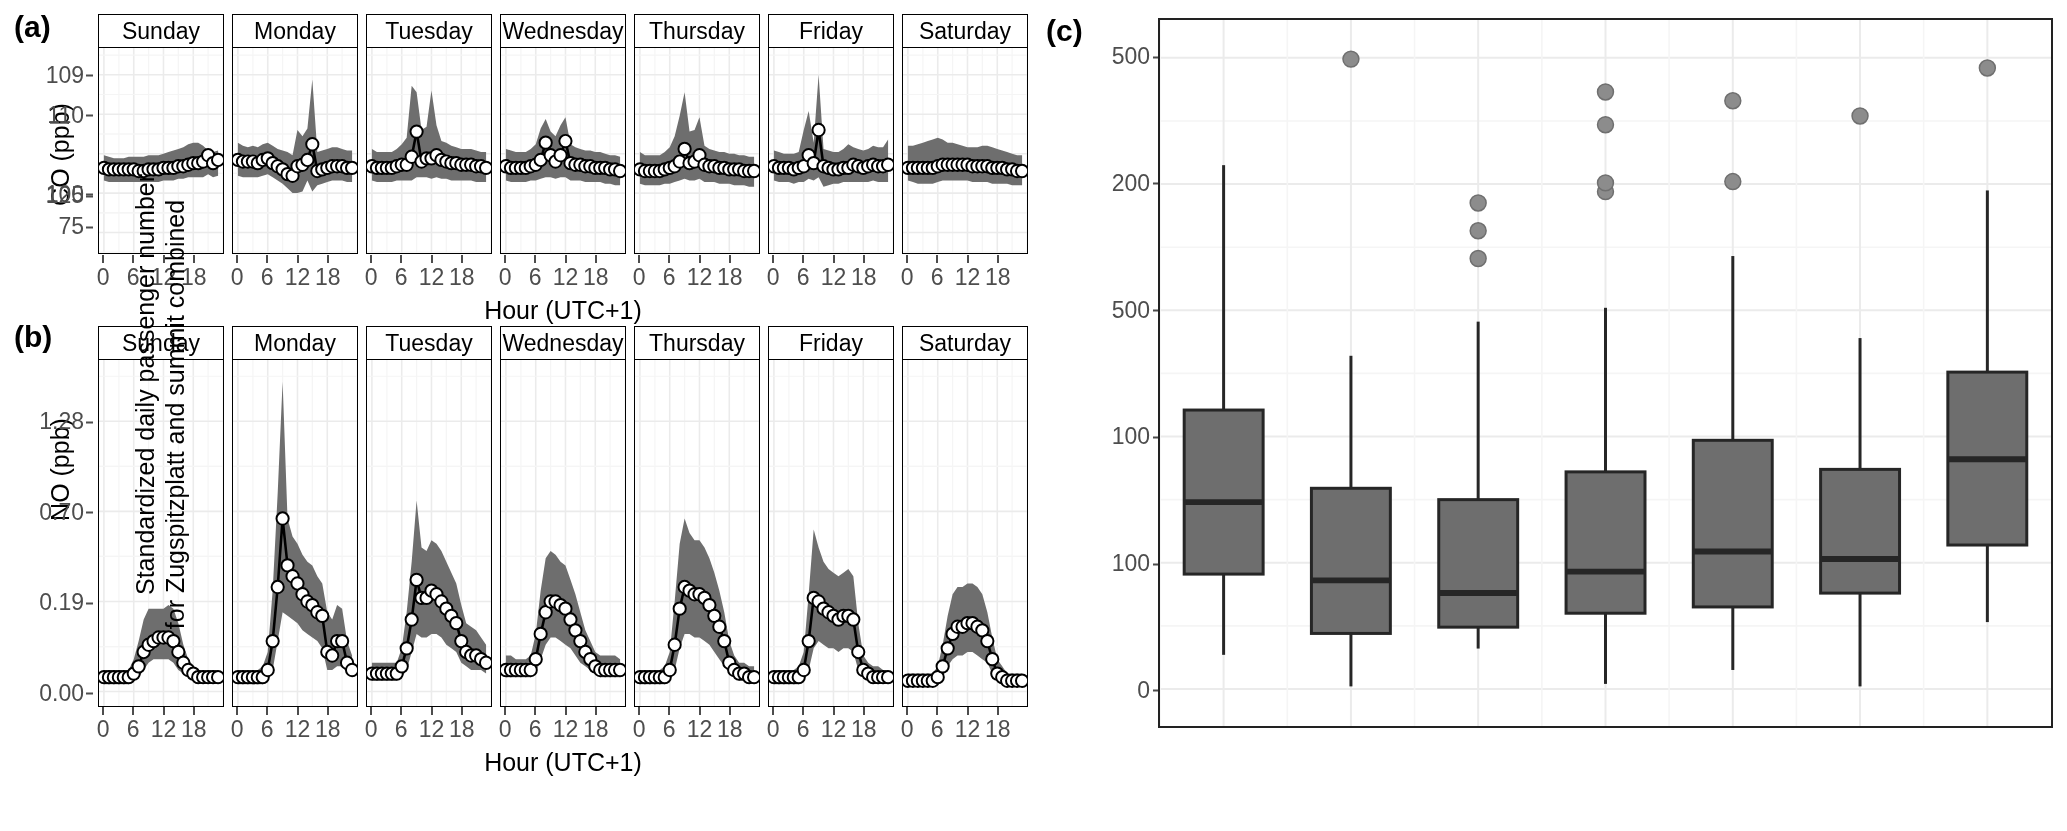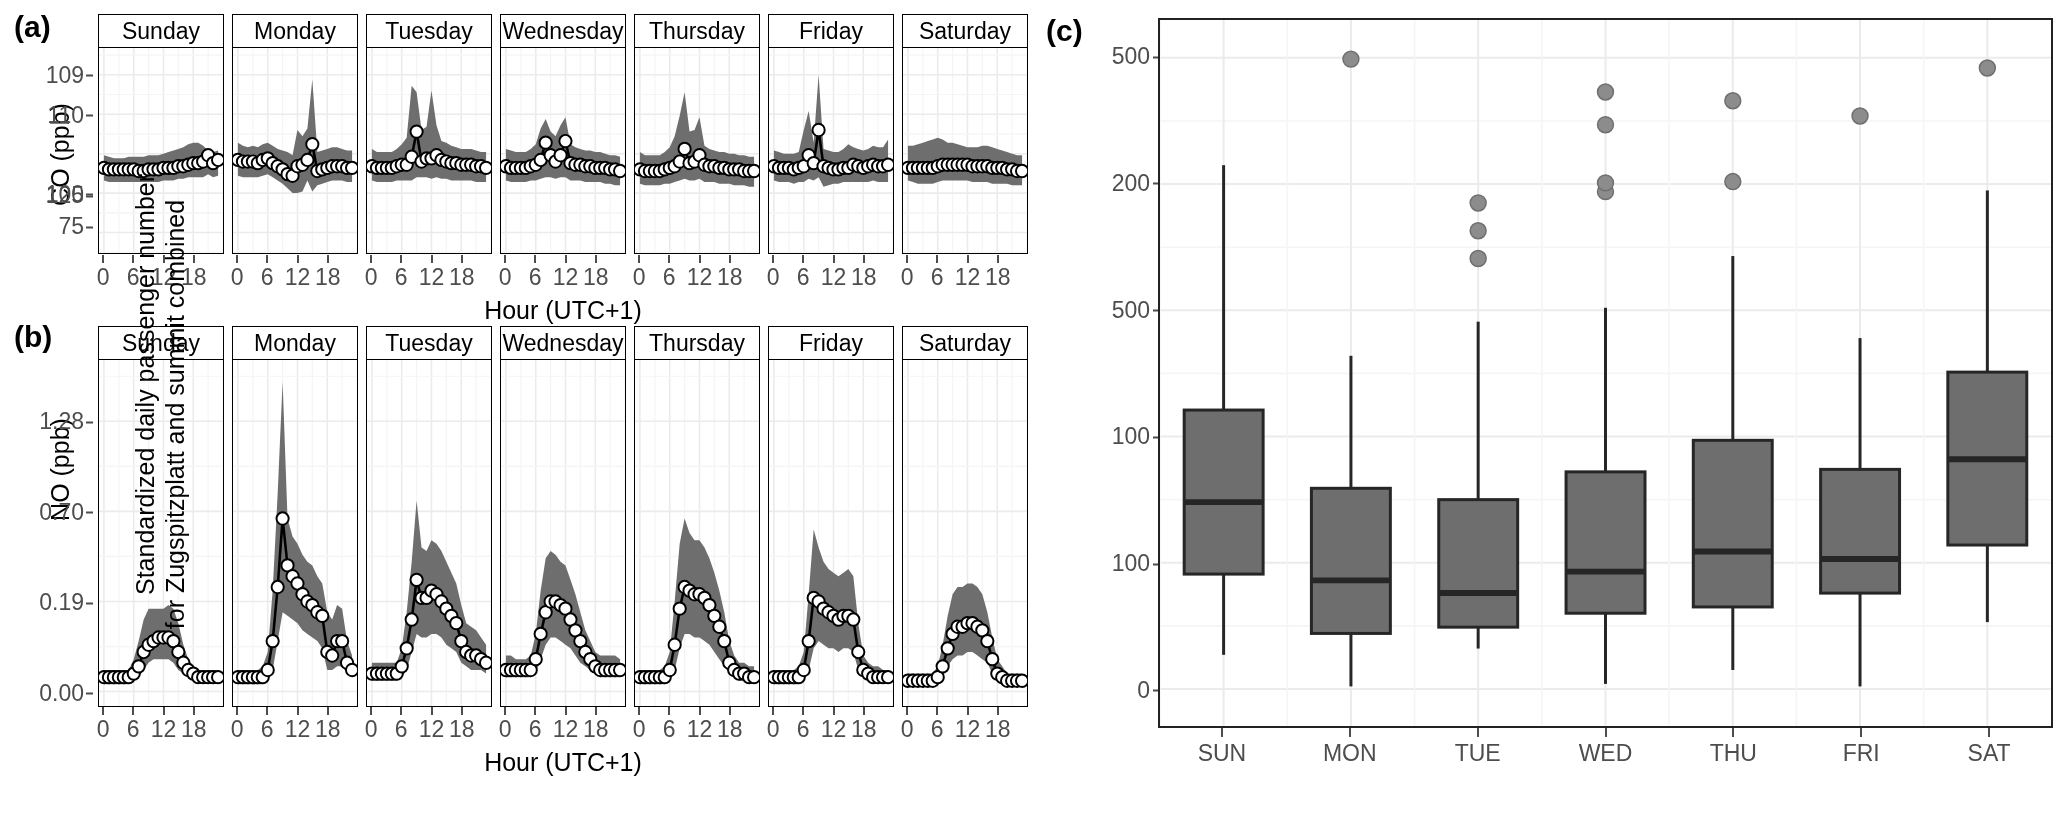--- a/index.html
+++ b/index.html
@@ -1022,30 +1022,14 @@
         <rect x="663.6" y="451.4" width="79.3" height="124.3" fill="#6e6e6e" stroke="#262626" stroke-width="3"></rect>
         <line x1="663.6" y1="541.4" x2="742.9" y2="541.4" stroke="#262626" stroke-width="6"></line>
         <circle cx="703.2" cy="96.4" r="8" fill="#8c8c8c" stroke="#6f6f6f" stroke-width="1.5"></circle>
         <line x1="831.1" y1="353.7" x2="831.1" y2="171.2" stroke="#262626" stroke-width="3"></line>
         <line x1="831.1" y1="527.4" x2="831.1" y2="604.8" stroke="#262626" stroke-width="3"></line>
         <rect x="791.4" y="353.7" width="79.3" height="173.7" fill="#6e6e6e" stroke="#262626" stroke-width="3"></rect>
         <line x1="791.4" y1="441.2" x2="870.7" y2="441.2" stroke="#262626" stroke-width="6"></line>
         <circle cx="831.1" cy="48.2" r="8" fill="#8c8c8c" stroke="#6f6f6f" stroke-width="1.5"></circle>
       </svg>
   </div>
-  <div id="c-xaxis" style="position:absolute; left:1158px; top:728px; width:895px; height:50px;">
-      <div class="c-xtickmark" style="left: 62.9286px; top: 0px;"></div>
-      <div class="c-xticklabel" style="left: 63.9286px; top: 12px;">SUN</div>
-      <div class="c-xtickmark" style="left: 190.786px; top: 0px;"></div>
-      <div class="c-xticklabel" style="left: 191.786px; top: 12px;">MON</div>
-      <div class="c-xtickmark" style="left: 318.643px; top: 0px;"></div>
-      <div class="c-xticklabel" style="left: 319.643px; top: 12px;">TUE</div>
-      <div class="c-xtickmark" style="left: 446.5px; top: 0px;"></div>
-      <div class="c-xticklabel" style="left: 447.5px; top: 12px;">WED</div>
-      <div class="c-xtickmark" style="left: 574.357px; top: 0px;"></div>
-      <div class="c-xticklabel" style="left: 575.357px; top: 12px;">THU</div>
-      <div class="c-xtickmark" style="left: 702.214px; top: 0px;"></div>
-      <div class="c-xticklabel" style="left: 703.214px; top: 12px;">FRI</div>
-      <div class="c-xtickmark" style="left: 830.071px; top: 0px;"></div>
-      <div class="c-xticklabel" style="left: 831.071px; top: 12px;">SAT</div>
-    </div>
 
 </div>
 
 </body></html>

